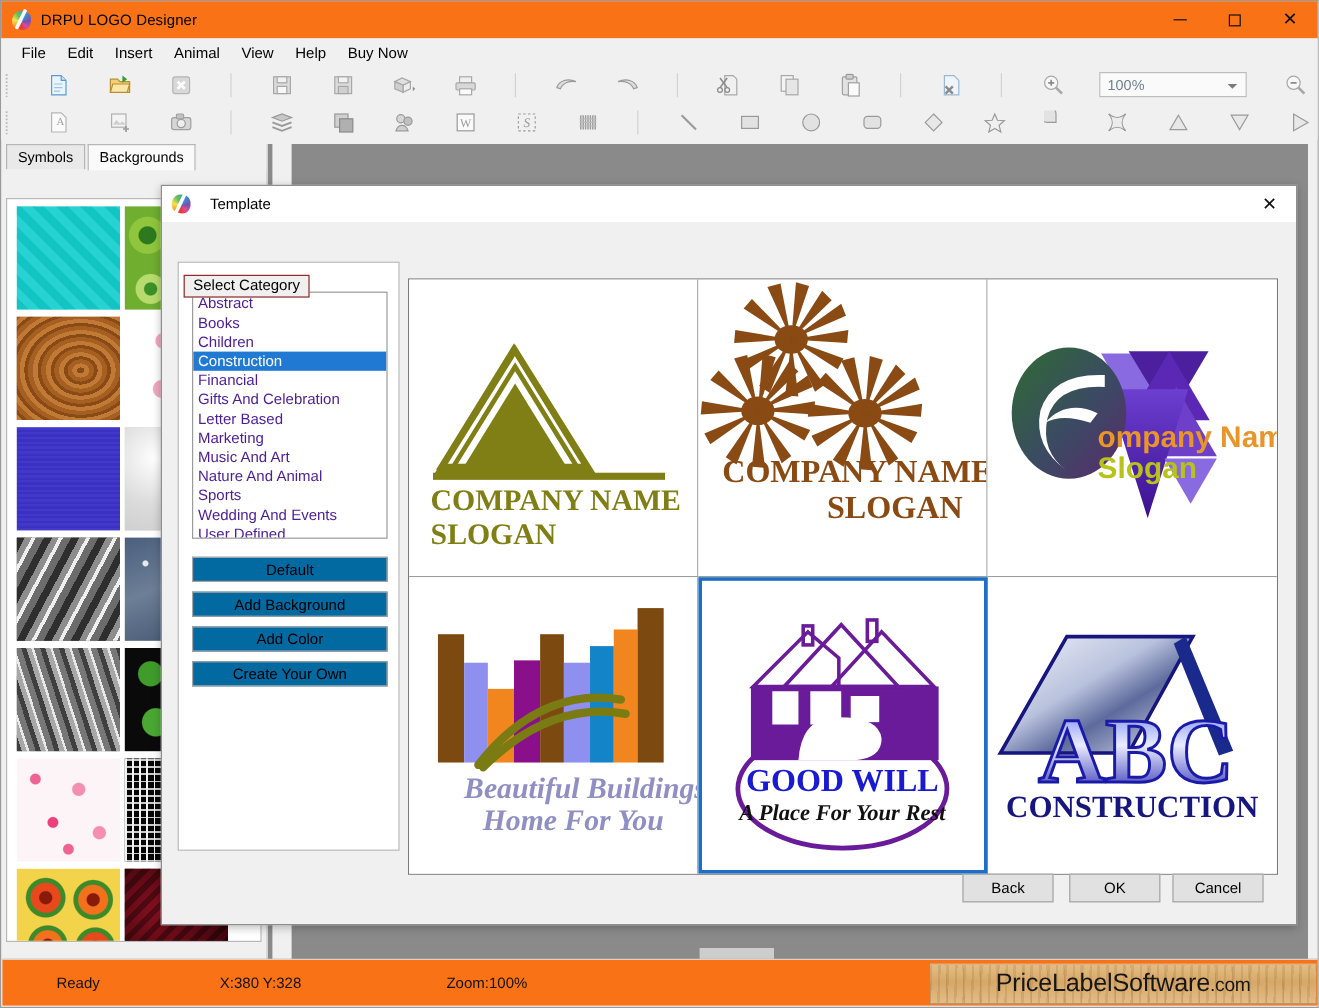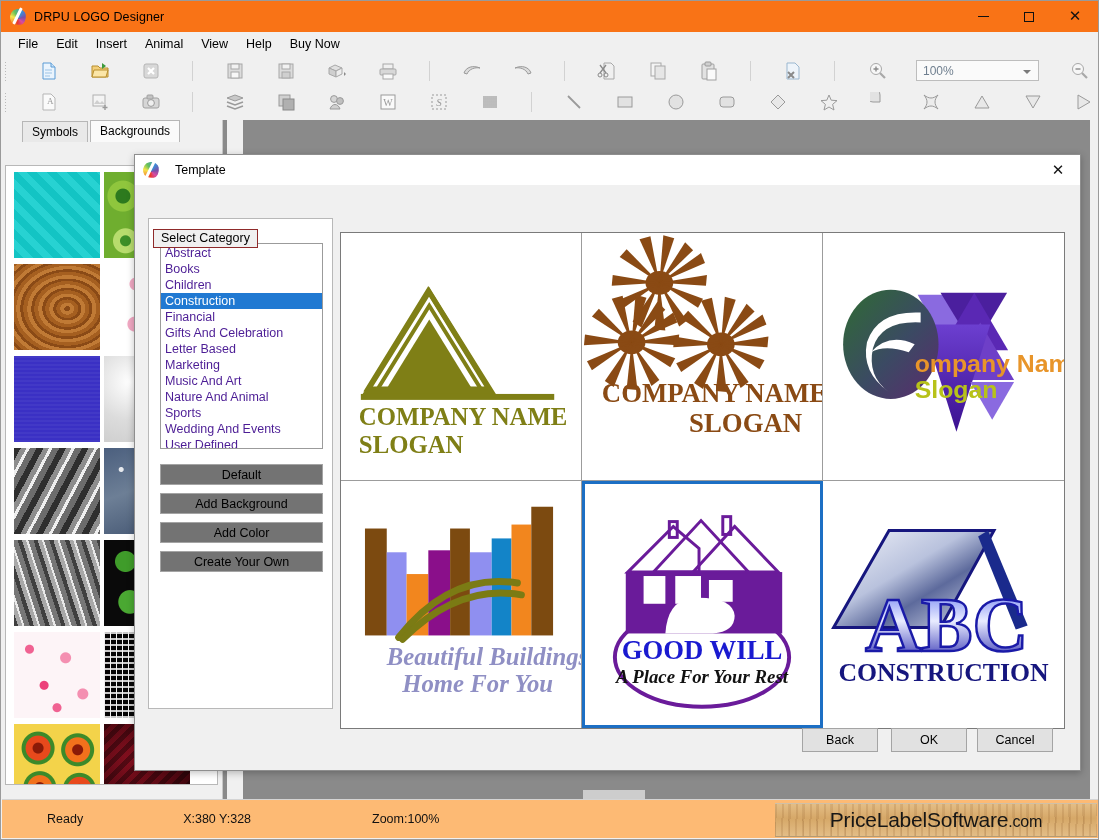--- a/index.html
+++ b/index.html
@@ -102,21 +102,21 @@
   }
   .effects-head .grip2 {
     width: 3px; height: 13px; margin-left: 4px;
     background-image: radial-gradient(#a8a8a8 40%, transparent 41%);
     background-size: 3px 3px;
   }
   .effects-title {
     flex: 1; text-align: center; font-size: 12px; color: #333; font-weight: bold;
   }
   .effects-close { font-size: 11px; color: #444; padding: 0 10px 0 4px; }
-  .tabrow { display: flex; height: 22px; padding-left: 20px; background: #f0f0f0; align-items: center; }
+  .tabrow { display: flex; height: 22px; padding-left: 3px; background: #f0f0f0; align-items: flex-start; }
   .tab {
     font-size: 12px; padding: 3px 9px 3px; background: #e9e9e9;
     border: 1px solid #b6b6b6; border-bottom: none; margin-right: 2px; color: #000;
   }
   .tab.active { background: #fafafa; padding-bottom: 4px; }
   .swatch-area {
     position: absolute; left: 3px; top: 45px; width: 213px; height: 620px;
     background: #ffffff; border: 1px solid #b8b8b8; overflow: hidden;
     display: grid; grid-template-columns: 86px 86px; gap: 6px 4px;
     padding: 6px 0 0 8px; align-content: start;
@@ -229,21 +229,21 @@
   }
   .cat-list {
     position: absolute; left: 11px; top: 24px; width: 163px; height: 206px;
     background: #ffffff; border: 1px solid #9b9b9b; overflow: hidden; padding-top: 1px;
   }
   .cat-item { font-size: 12.5px; padding: 0 4px; line-height: 16px; color: #4c1d95; }
   .cat-item.selected { background: #2079d2; color: #ffffff; }
 
   .left-btn {
     position: absolute; left: 11px; width: 163px; height: 21px;
-    background: #737373; border: 1px solid #a4a4a4; font-size: 12.5px;
+    background: #0369a1; border: 1px solid #a4a4a4; font-size: 12.5px;
     display: flex; align-items: center; justify-content: center; color: #000;
   }
 
   .grid-pane {
     position: absolute; left: 205px; top: 47px; width: 725px; height: 497px;
     background: #ffffff; border: 1px solid #7a7a7a;
     display: grid; grid-template-columns: 1fr 1fr 1fr; grid-template-rows: 1fr 1fr;
   }
   .cell {
     position: relative; background: #ffffff; border-right: 1px solid #9c9c9c;
@@ -257,21 +257,21 @@
   .dlg-buttons { position: absolute; left: 0; bottom: 18px; width: 945px; height: 24px; }
   .dlg-btn {
     position: absolute; width: 76px; height: 24px; background: #e1e1e1;
     border: 1px solid #a4a4a4; font-size: 12.5px; color: #000;
     display: flex; align-items: center; justify-content: center;
   }
 
   
   .statusbar {
     position: absolute; left: 1px; bottom: 1px; width: 1096px; height: 39px;
-    background: #fdba74; border-top: 1px solid #d4d4d4;
+    background: #f97316; border-top: 1px solid #d4d4d4;
     display: flex; align-items: center;
   }
   .status-cell { font-size: 12.5px; color: #111; }
   #st-ready { margin-left: 45px; }
   #st-coords { margin-left: 100px; }
   #st-zoom { margin-left: 121px; }
   .brand {
     position: absolute; right: 1px; top: 3px; width: 322px; height: 34px;
     background:
       repeating-linear-gradient(92deg, rgba(150,100,50,.20) 0 2px, transparent 2px 7px),

